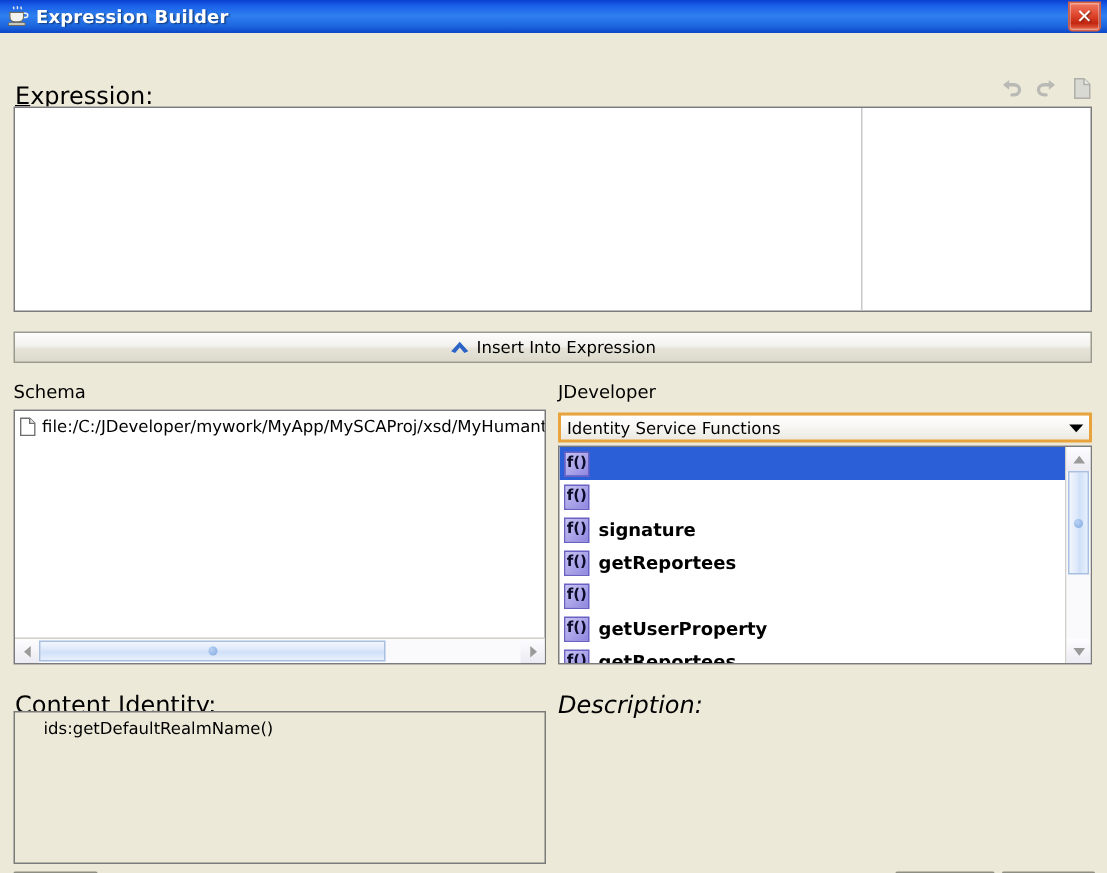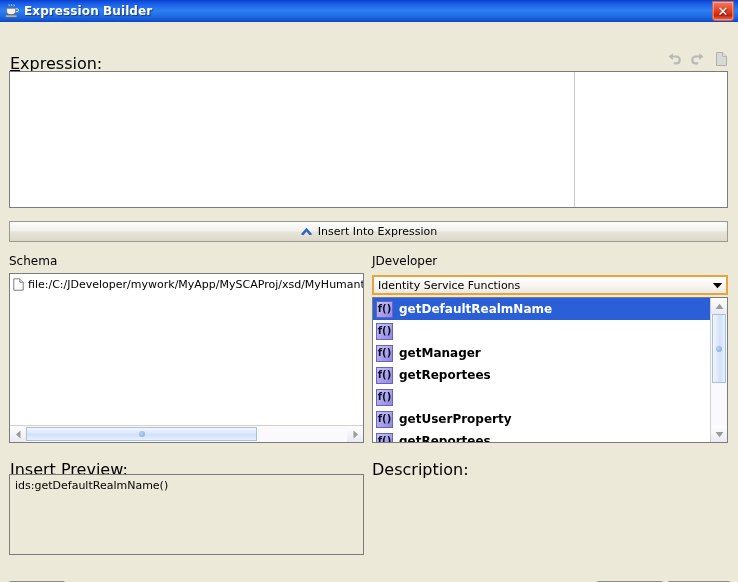--- a/index.html
+++ b/index.html
@@ -374,32 +374,32 @@
     border: 1px solid #a7c0e2;
     box-sizing: border-box;
     display: flex;
     align-items: center;
     justify-content: center;
     cursor: pointer;
   }
 
   
   .preview-label { position: absolute; left: 10px; top: 438px; }
-  .desc-label { position: absolute; left: 372px; top: 438px; }
+  .desc-label { position: absolute; left: 372px; top: 438px; font-style: italic; }
 
   .preview-box {
     position: absolute;
     left: 9px;
     top: 452px;
     width: 355px;
-    height: 81px;
+    height: 102px;
     background: #ece9d8;
     border: 1px solid #7b7b7b;
     box-sizing: border-box;
-    padding: 4px 5px;
+    padding: 4px 19px;
     font-size: 11px;
     color: #000;
     overflow: hidden;
     white-space: pre-wrap;
     line-height: 14px;
   }
   .desc-box {
     position: absolute;
     left: 372px;
     top: 452px;
@@ -553,28 +553,27 @@
         <svg width="11" height="7" viewBox="0 0 11 7">
             <path d="M0.8 1h9.4L5.5 6.2z" fill="#000000"></path>
           </svg>
       </span>
     </div>
 
     <div class="func-list-wrap">
       <ul class="func-list">
         <li class="func-item selected">
           <span class="fx-icon">f()</span>
-          <span>getDefaultRealmName</span>
         </li>
         <li class="func-item">
           <span class="fx-icon">f()</span>
         </li>
         <li class="func-item">
           <span class="fx-icon">f()</span>
-          <span>getManager</span>
+          <span>signature</span>
         </li>
         <li class="func-item">
           <span class="fx-icon">f()</span>
           <span>getReportees</span>
         </li>
         <li class="func-item">
           <span class="fx-icon">f()</span>
         </li>
         <li class="func-item">
           <span class="fx-icon">f()</span>
@@ -597,21 +596,21 @@
           </div>
         </div>
         <div class="vsb-arrow">
           <svg width="9" height="7" viewBox="0 0 9 7">
               <path d="M0.6 1h7.8L4.5 6.2z" fill="#9a9a9a"></path>
             </svg>
         </div>
       </div>
     </div>
 
-    <div class="label preview-label">Insert Preview:</div>
+    <div class="label preview-label">Content Identity:</div>
     <div class="preview-box">ids:getDefaultRealmName()</div>
 
     <div class="label desc-label">Description:</div>
 
     <div class="btn btn-help">
       
     </div>
     <div class="btn btn-ok">
       
     </div>

